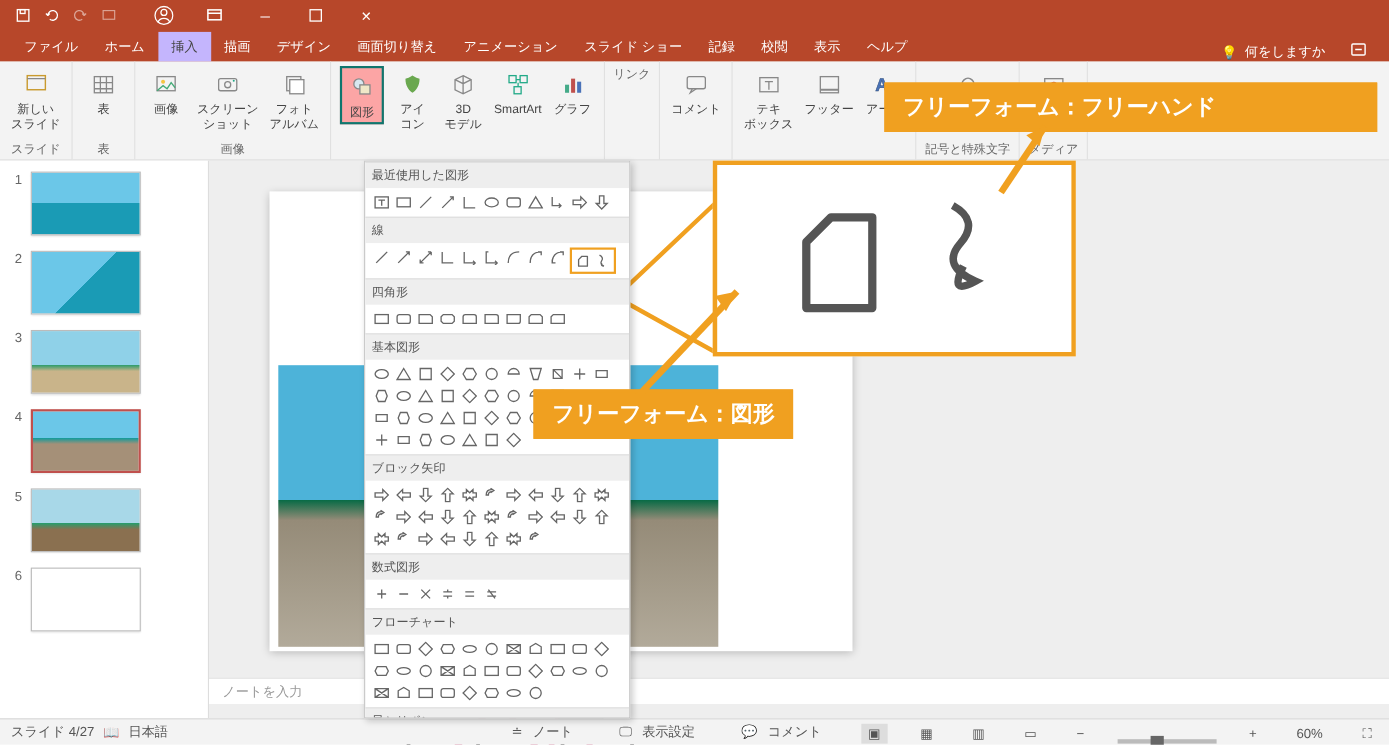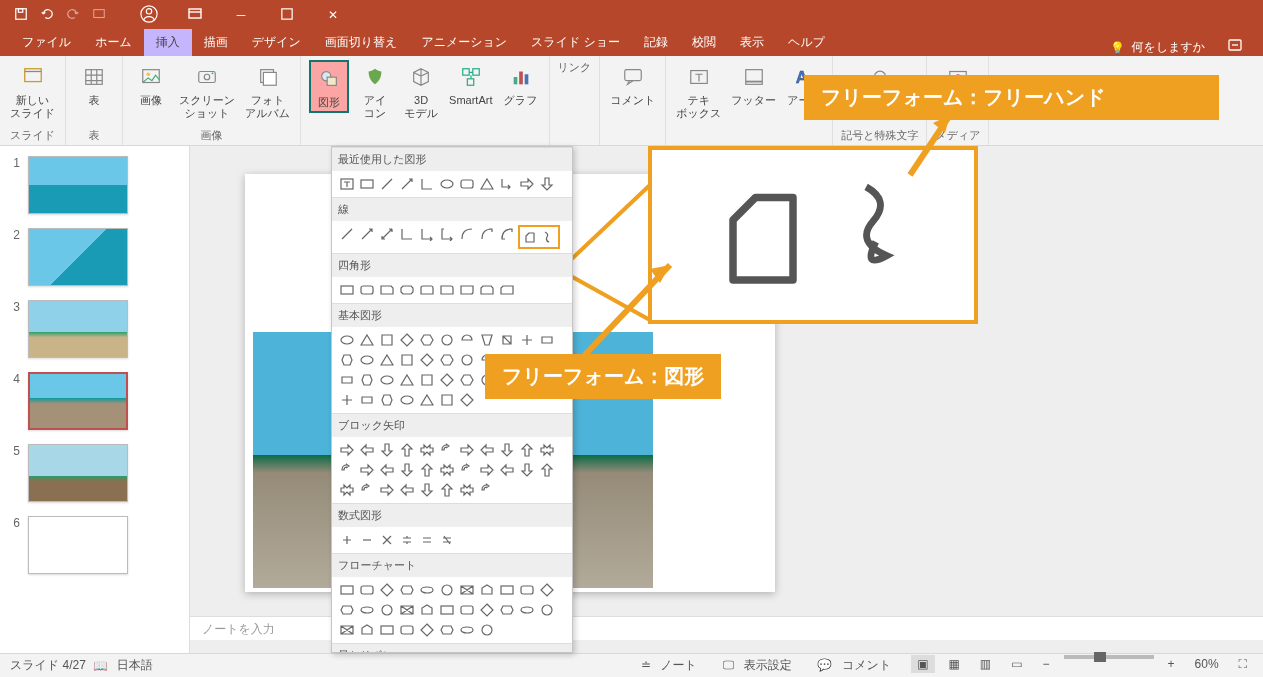--- a/index.html
+++ b/index.html
@@ -35,21 +35,21 @@
 .shapes-panel{position:absolute;left:331px;top:146px;width:242px;bottom:24px;background:#fff;border:1px solid #c5c5c5;box-shadow:2px 2px 6px rgba(0,0,0,.2);overflow:hidden;z-index:20}
 .sp-head{background:#eee;padding:4px 6px;font-size:11px;color:#555;font-weight:normal;border-top:1px solid #ddd}
 .sp-grid{padding:4px 6px;display:flex;flex-wrap:wrap;gap:2px}
 .sp-item{width:18px;height:18px;display:flex;align-items:center;justify-content:center;cursor:pointer}
 .sp-item svg{width:14px;height:14px;stroke:#666;fill:none;stroke-width:1.2}
 .sp-hil{border:2px solid #f0a020;padding:1px;display:flex}
 .callout{position:absolute;background:#fff;border:4px solid #f0a020;z-index:40;display:flex;align-items:center;justify-content:center;gap:30px}
 .callout-lbl{position:absolute;background:#f0a020;color:#fff;font-weight:bold;padding:6px 14px;font-size:20px;z-index:41;border:3px solid #f0a020}
 .status{position:absolute;left:0;right:0;bottom:0;height:24px;background:#f3f3f3;border-top:1px solid #d8d8d8;display:flex;align-items:center;font-size:12px;color:#555;padding:0 10px}
 .status .sp{flex:1}
-.view-btns{display:flex;gap:8px;align-items:flex-start}
+.view-btns{display:flex;gap:24px;align-items:flex-end}
 .view-btns span{padding:2px 6px;cursor:pointer}
 .arrow{position:absolute;z-index:42}
 svg.ico-s{width:22px;height:22px}
 
 
 .t1{background:linear-gradient(#6bc7e8 0%,#6bc7e8 50%,#1a9bb5 50%,#1a9bb5 100%)}
 .t2{background:linear-gradient(135deg,#6bc7e8 0%,#6bc7e8 50%,#1a9bb5 50%,#1a9bb5 100%)}
 .t3{background:linear-gradient(#8fd1e8 0%,#8fd1e8 55%,#2a9c6b 55%,#c9b48a 65%,#c9b48a 100%)}
 .t4{background:linear-gradient(#6bc7e8 0%,#6bc7e8 45%,#129b9b 45%,#a59078 55%,#a59078 100%)}
 .t5{background:linear-gradient(#a8d8e8 0%,#a8d8e8 55%,#2a9c6b 55%,#8a7050 65%,#8a7050 100%)}
@@ -1077,21 +1077,21 @@
 </div>
 
 <div class="callout" style="left:648px;top:146px;width:330px;height:178px">
   <svg width="90" height="110" viewBox="0 0 60 70" stroke="#555" stroke-width="5" fill="none" stroke-linejoin="round">
       <path d="M10 65V25l15-15h25v55z"></path>
     </svg>
   <svg width="70" height="110" viewBox="0 0 50 80" stroke="#555" stroke-width="5" fill="none">
       <path d="M20 5q18 10 5 25t10 25q-18 10-8-10"></path>
     </svg>
 </div>
-<div class="callout-lbl" style="left:804px;top:75px;width:415px">フリーフォーム：フリーハンド</div>
+<div class="callout-lbl" style="left:804px;top:75px;width:448px">フリーフォーム：フリーハンド</div>
 <div class="callout-lbl" style="left:485px;top:354px">フリーフォーム：図形</div>
 
 <svg class="arrow" style="left:900px;top:110px" width="60" height="80">
     <path d="M50 5 L10 65" stroke="#f0a020" stroke-width="6"></path>
     <path d="M50 5 l-5 18 l-12-10z" fill="#f0a020"></path>
   </svg>
 <svg class="arrow" style="left:570px;top:250px" width="120" height="120">
     <path d="M10 110 L100 15" stroke="#f0a020" stroke-width="6"></path>
     <path d="M100 15 l-20 4 l10 14z" fill="#f0a020"></path>
   </svg>

